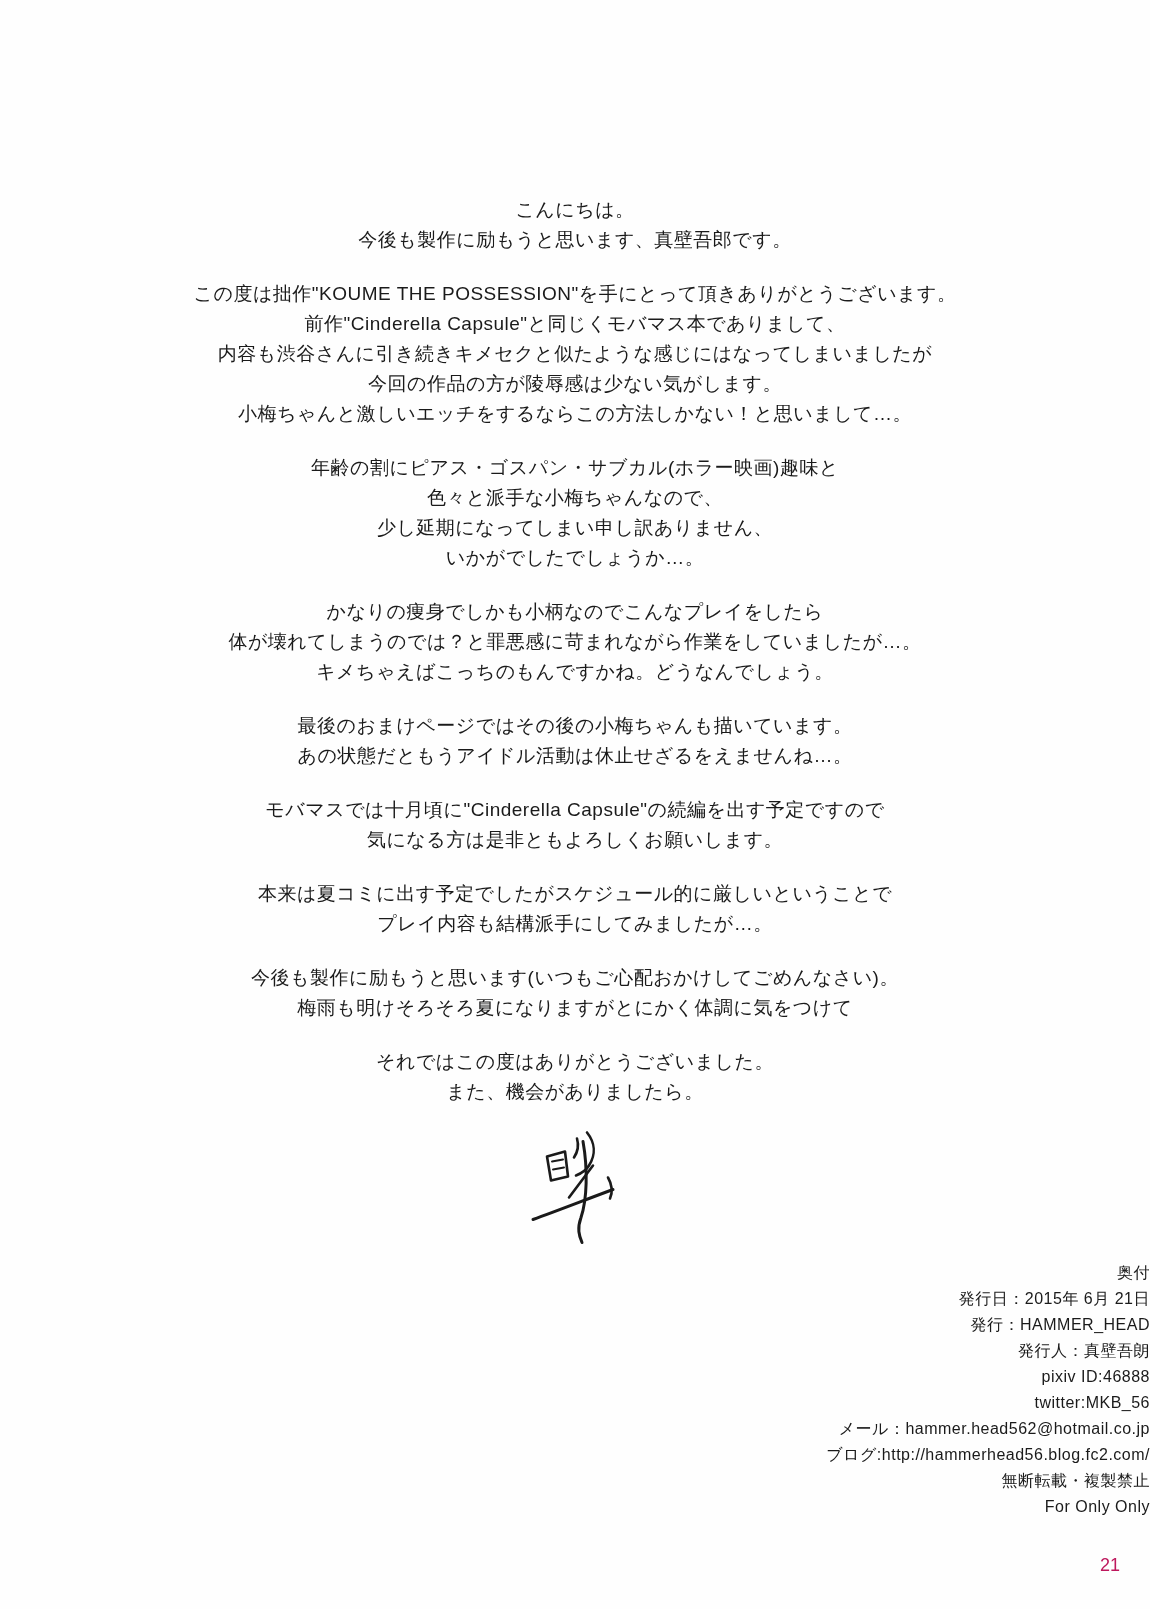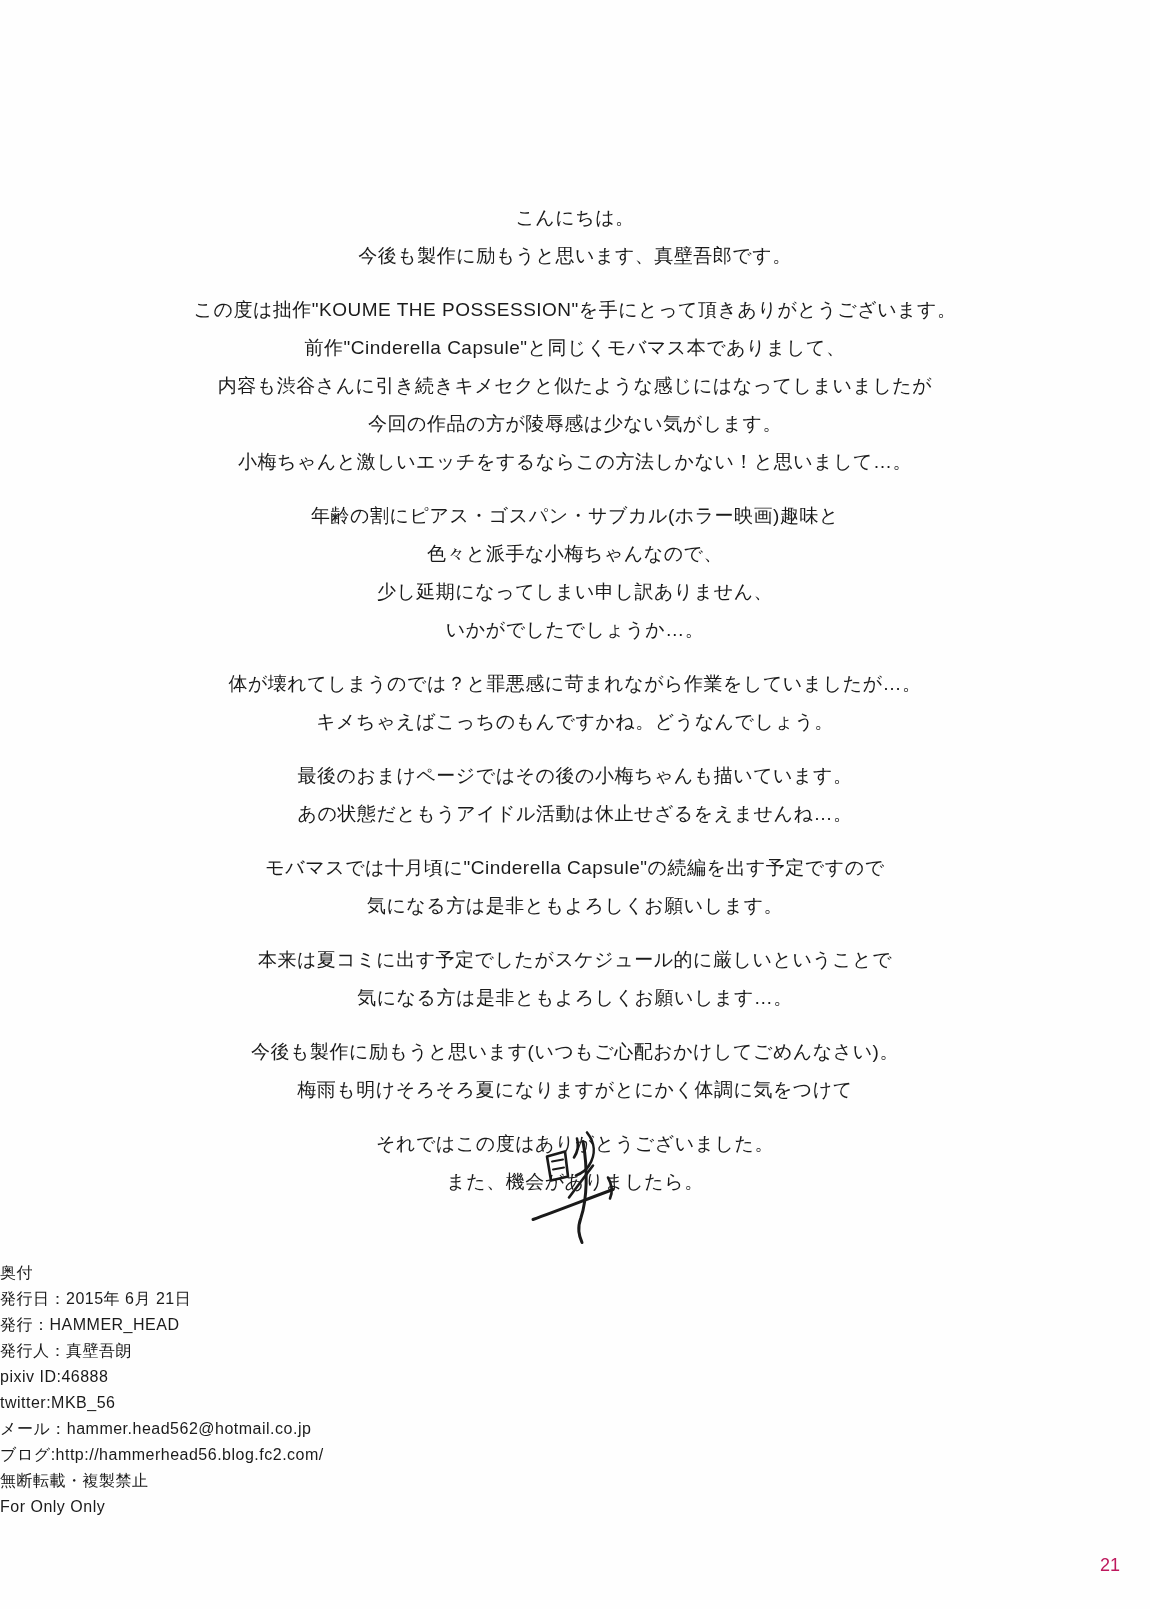--- a/index.html
+++ b/index.html
@@ -26,41 +26,40 @@
     font-size: 19px;
     line-height: 30px;
     letter-spacing: 0.5px;
     font-weight: 500;
   }
   .afterword .paragraph {
     margin: 0 0 24px 0;
   }
   .afterword .line {
     white-space: nowrap;
-    margin-top: 8px;
   }
   
   .signature {
     position: absolute;
     top: 1128px;
     left: 528px;
     width: 95px;
     height: 118px;
   }
   .signature svg {
     width: 100%;
     height: 100%;
   }
   
   .colophon {
     position: absolute;
     top: 1260px;
     left: 0;
     width: 1150px;
-    text-align: left;
+    text-align: right;
     font-size: 16px;
     line-height: 26px;
     letter-spacing: 0.5px;
     font-weight: 500;
   }
   .colophon .line {
     white-space: nowrap;
   }
   
   .page-number {
@@ -88,34 +87,35 @@
         <div class="line">今回の作品の方が陵辱感は少ない気がします。</div>
         <div class="line">小梅ちゃんと激しいエッチをするならこの方法しかない！と思いまして…。</div>
       </div>
       <div class="paragraph">
         <div class="line">年齢の割にピアス・ゴスパン・サブカル(ホラー映画)趣味と</div>
         <div class="line">色々と派手な小梅ちゃんなので、</div>
         <div class="line">少し延期になってしまい申し訳ありません、</div>
         <div class="line">いかがでしたでしょうか…。</div>
       </div>
       <div class="paragraph">
+        <div class="line">かなりの痩身でしかも小柄なのでこんなプレイをしたら</div>
         <div class="line">体が壊れてしまうのでは？と罪悪感に苛まれながら作業をしていましたが…。</div>
         <div class="line">キメちゃえばこっちのもんですかね。どうなんでしょう。</div>
       </div>
       <div class="paragraph">
         <div class="line">最後のおまけページではその後の小梅ちゃんも描いています。</div>
         <div class="line">あの状態だともうアイドル活動は休止せざるをえませんね…。</div>
       </div>
       <div class="paragraph">
         <div class="line">モバマスでは十月頃に"Cinderella Capsule"の続編を出す予定ですので</div>
         <div class="line">気になる方は是非ともよろしくお願いします。</div>
       </div>
       <div class="paragraph">
         <div class="line">本来は夏コミに出す予定でしたがスケジュール的に厳しいということで</div>
-        <div class="line">気になる方は是非ともよろしくお願いします…。</div>
+        <div class="line">プレイ内容も結構派手にしてみましたが…。</div>
       </div>
       <div class="paragraph">
         <div class="line">今後も製作に励もうと思います(いつもご心配おかけしてごめんなさい)。</div>
         <div class="line">梅雨も明けそろそろ夏になりますがとにかく体調に気をつけて</div>
       </div>
       <div class="paragraph">
         <div class="line">それではこの度はありがとうございました。</div>
         <div class="line">また、機会がありましたら。</div>
       </div>
     </div>

